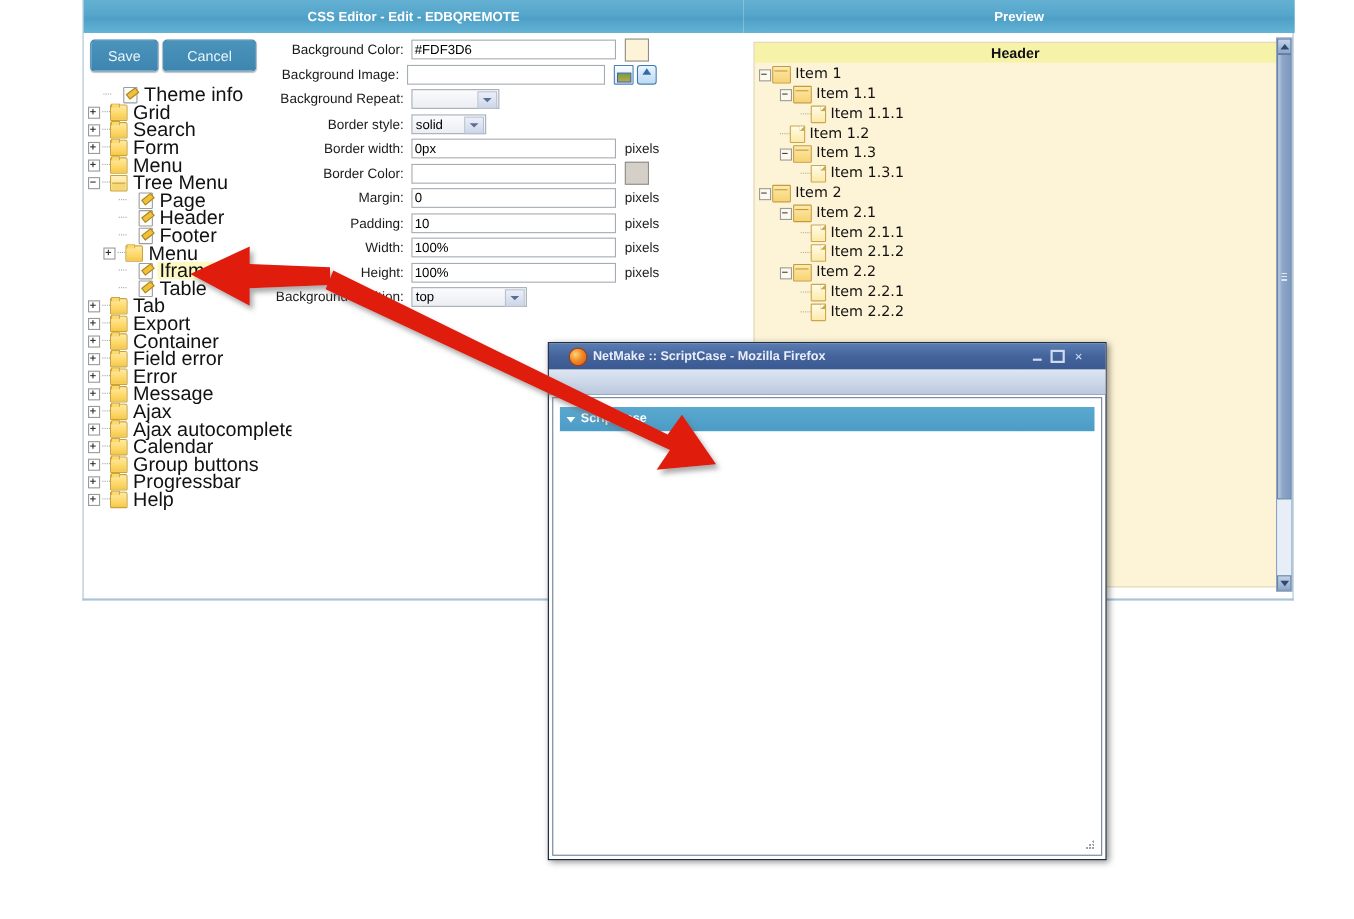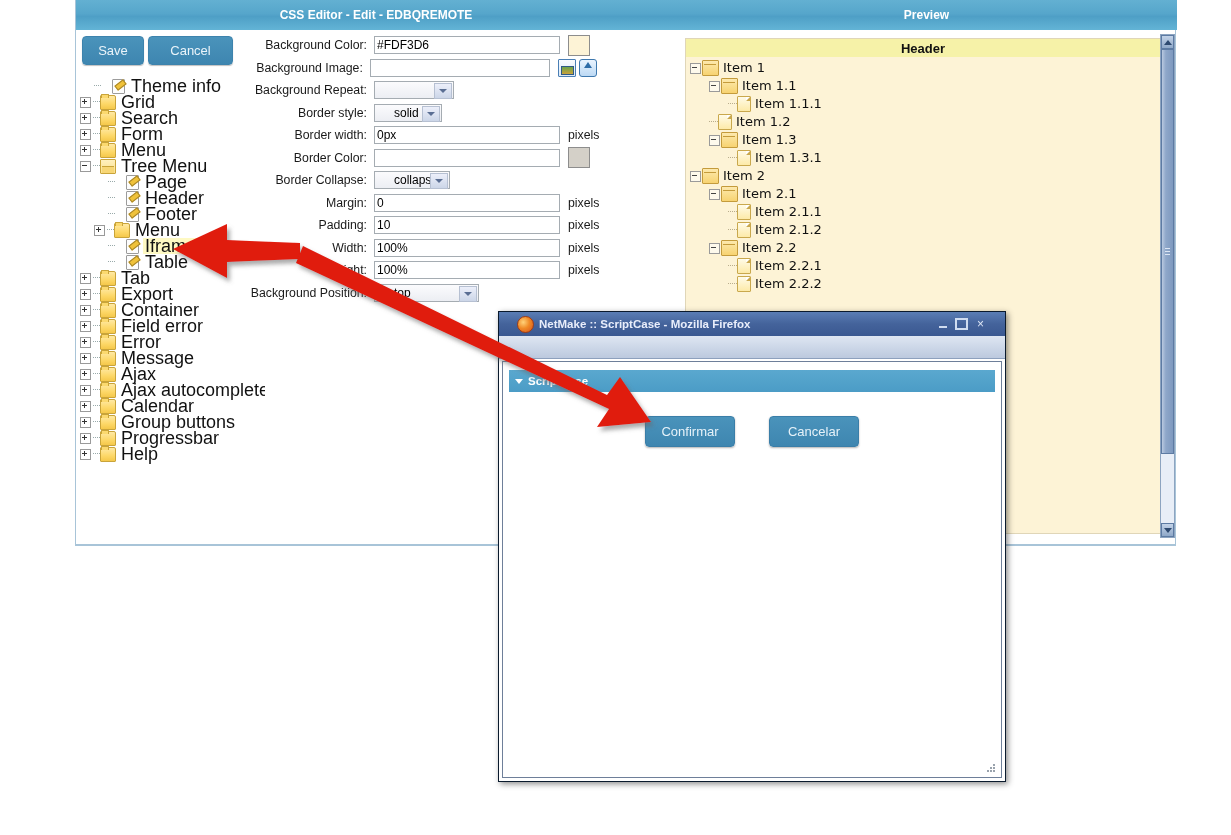--- a/index.html
+++ b/index.html
@@ -102,21 +102,21 @@
   }
   .ftext{
     width:180px;height:16px;border:1px solid #a5acb2;background:#fff;
     font-family:"Liberation Sans",sans-serif;font-size:12px;color:#000;
     padding:0 2px;box-sizing:content-box;line-height:16px;
   }
   .fsel{
     height:18px;border:1px solid #a5acb2;
     background:linear-gradient(to bottom,#fbfbfd 0%,#eceef3 100%);
     display:flex;align-items:center;font-size:12px;color:#000;
-    padding-left:19px;box-sizing:border-box;cursor:pointer;position:relative;
+    padding-left:3px;box-sizing:border-box;cursor:pointer;position:relative;
   }
   .fsel .chev{
     position:absolute;right:1px;top:1px;width:16px;height:14px;
     background:linear-gradient(to bottom,#eceffa 0%,#ccd6e8 100%);
     border:1px solid #b6c0d2;display:flex;align-items:center;justify-content:center;
   }
   .fsel .chev::after{
     content:"";border-left:4px solid transparent;border-right:4px solid transparent;
     border-top:4px solid #5a6e93;
   }
@@ -489,27 +489,20 @@
       <div class="flabel">Border width:</div>
       <div class="ftext">0px</div>
       <span class="funit">pixels</span>
     </div>
     <div class="frow">
       <div class="flabel">Border Color:</div>
       <div class="ftext"></div>
       <span class="swatch" style="background: rgb(212, 208, 200);"></span>
     </div>
     <div class="frow">
-      <div class="flabel">Border Collapse:</div>
-      <div class="fsel" style="width: 76px;">
-        <span>collapse</span>
-        <span class="chev"></span>
-      </div>
-    </div>
-    <div class="frow">
       <div class="flabel">Margin:</div>
       <div class="ftext">0</div>
       <span class="funit">pixels</span>
     </div>
     <div class="frow">
       <div class="flabel">Padding:</div>
       <div class="ftext">10</div>
       <span class="funit">pixels</span>
     </div>
     <div class="frow">
@@ -629,24 +622,20 @@
     <span class="wbtn" id="wb-max"></span>
     <span class="wbtn" id="wb-close">×</span>
   </div>
   <div id="ff-toolbar"></div>
 
   <div id="ff-content">
     <div id="sc-bar">
       <span class="tri"></span>
       <span>ScriptCase</span>
     </div>
-    <div id="sc-buttons">
-      <div class="sc-dlg-btn">Confirmar</div>
-      <div class="sc-dlg-btn">Cancelar</div>
-    </div>
     <div id="ff-grip"></div>
   </div>
 </div>
 
 <svg id="annotations" viewBox="0 0 1231 835" xmlns="http://www.w3.org/2000/svg">
   <defs>
     <filter id="ashadow" x="-25%" y="-25%" width="160%" height="160%">
       <feDropShadow dx="3" dy="4" stdDeviation="2.2" flood-color="#666" flood-opacity="0.55"></feDropShadow>
     </filter>
   </defs>

